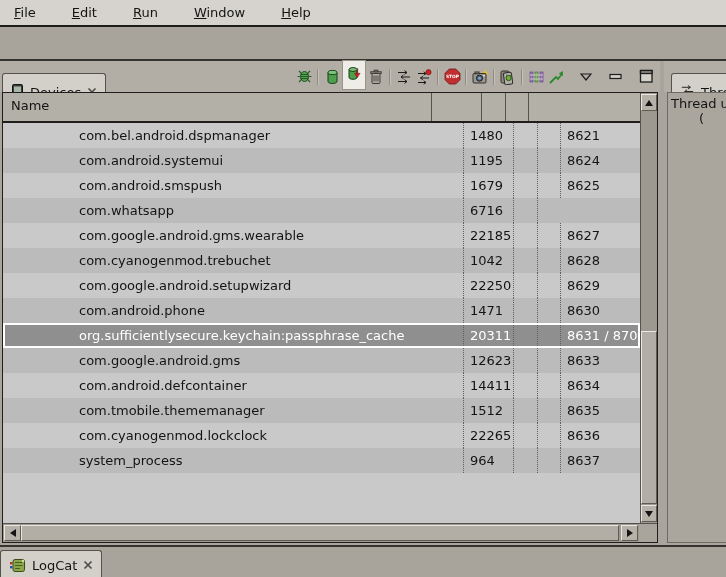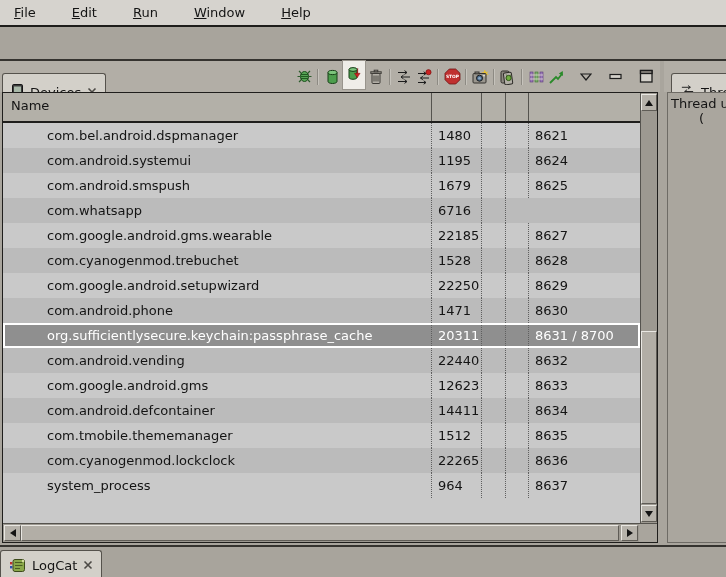--- a/index.html
+++ b/index.html
@@ -34,21 +34,21 @@
   .gap{width:10px;flex:0 0 auto;}
 
   
   .table{position:absolute;top:31px;left:2px;width:656px;bottom:2px;
     border:1px solid #1f1e1c;box-sizing:border-box;background:#c9c9c9;}
   .thead{position:absolute;top:0;left:0;right:0;height:28px;background:#b3b0a8;
     border-bottom:2px solid #1f1e1c;box-sizing:content-box;}
   .th-name{position:absolute;left:8px;top:5px;}
   .hsep{position:absolute;top:0;bottom:0;width:1px;background:#55534e;}
   .tbody{position:absolute;top:30px;left:0;width:637px;bottom:19px;overflow:hidden;}
-  .row{height:25px;display:flex;align-items:stretch;cursor:default;}
+  .row{height:25px;display:flex;align-items:stretch;cursor:default;padding-left:32px;}
   .row:nth-child(odd){background:#c9c9c9;}
   .row:nth-child(even){background:#bbbbbb;}
   .cell{display:flex;align-items:center;overflow:hidden;white-space:nowrap;box-sizing:border-box;}
   .cell-name{width:428px;padding-left:44px;}
   .cell-pid{width:50px;border-left:1px dotted #5f5f5f;padding-left:6px;}
   .cell-c3{width:24px;border-left:1px dotted #5f5f5f;}
   .cell-c4{width:23px;border-left:1px dotted #5f5f5f;}
   .cell-port{flex:1;border-left:1px dotted #5f5f5f;padding-left:6px;}
   .row.selected{background:#8f8f8f;color:#ffffff;outline:2px solid #ffffff;outline-offset:-2px;position:relative;z-index:2;}
 
@@ -276,21 +276,21 @@
   </div>
             <div class="row">
     <div class="cell cell-name">com.google.android.gms.wearable</div>
     <div class="cell cell-pid">22185</div>
     <div class="cell cell-c3"></div>
     <div class="cell cell-c4"></div>
     <div class="cell cell-port">8627</div>
   </div>
             <div class="row">
     <div class="cell cell-name">com.cyanogenmod.trebuchet</div>
-    <div class="cell cell-pid">1528</div>
+    <div class="cell cell-pid">1042</div>
     <div class="cell cell-c3"></div>
     <div class="cell cell-c4"></div>
     <div class="cell cell-port">8628</div>
   </div>
             <div class="row">
     <div class="cell cell-name">com.google.android.setupwizard</div>
     <div class="cell cell-pid">22250</div>
     <div class="cell cell-c3"></div>
     <div class="cell cell-c4"></div>
     <div class="cell cell-port">8629</div>
@@ -301,27 +301,20 @@
     <div class="cell cell-c3"></div>
     <div class="cell cell-c4"></div>
     <div class="cell cell-port">8630</div>
   </div>
             <div class="row selected">
     <div class="cell cell-name">org.sufficientlysecure.keychain:passphrase_cache</div>
     <div class="cell cell-pid">20311</div>
     <div class="cell cell-c3"></div>
     <div class="cell cell-c4"></div>
     <div class="cell cell-port">8631 / 8700</div>
-  </div>
-            <div class="row">
-    <div class="cell cell-name">com.android.vending</div>
-    <div class="cell cell-pid">22440</div>
-    <div class="cell cell-c3"></div>
-    <div class="cell cell-c4"></div>
-    <div class="cell cell-port">8632</div>
   </div>
             <div class="row">
     <div class="cell cell-name">com.google.android.gms</div>
     <div class="cell cell-pid">12623</div>
     <div class="cell cell-c3"></div>
     <div class="cell cell-c4"></div>
     <div class="cell cell-port">8633</div>
   </div>
             <div class="row">
     <div class="cell cell-name">com.android.defcontainer</div>

